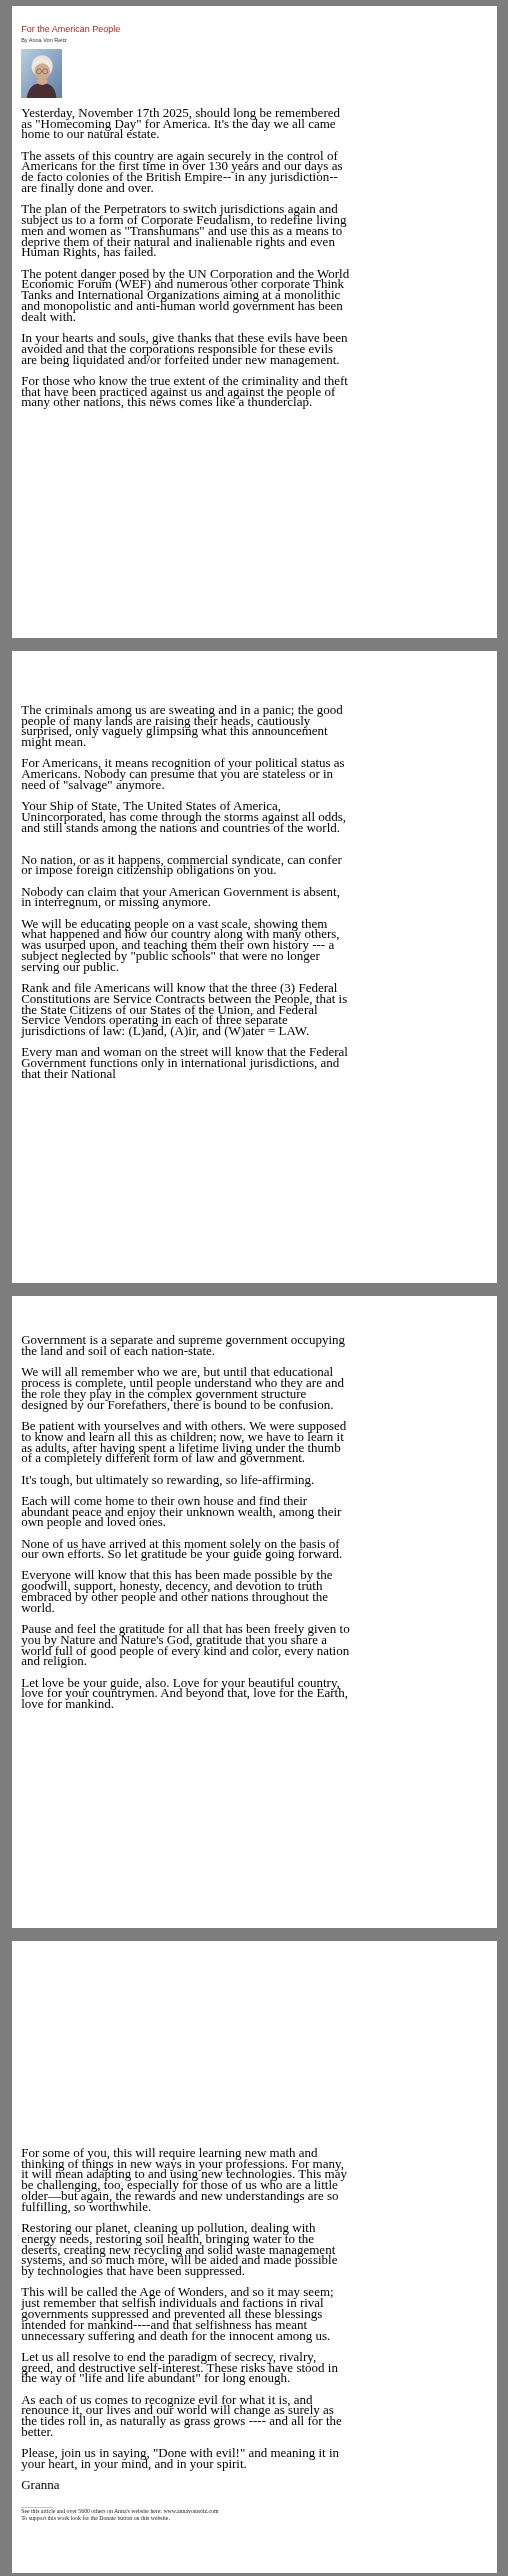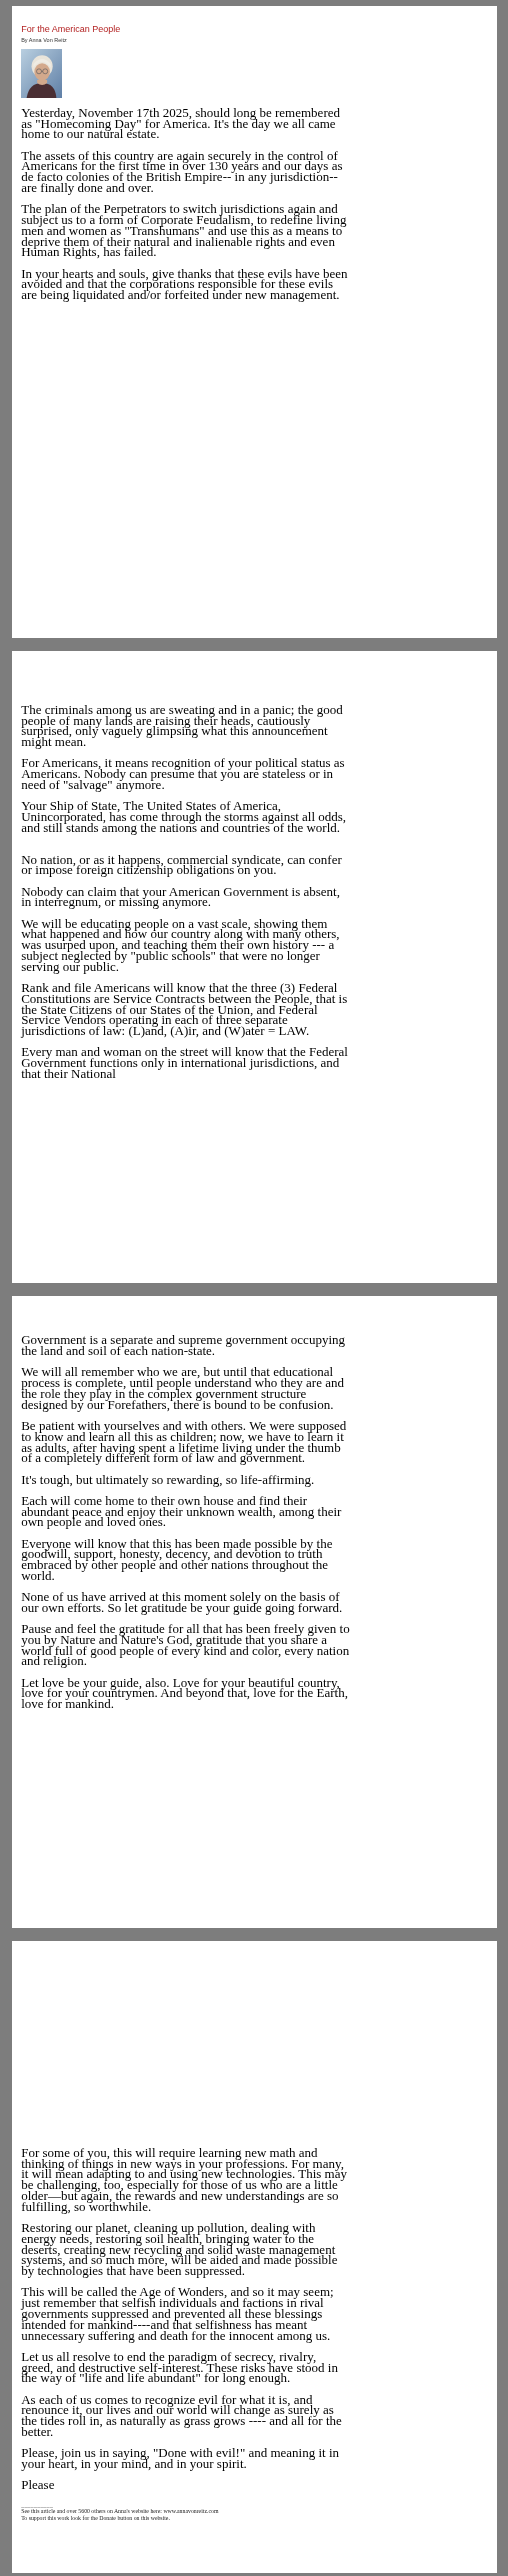--- a/index.html
+++ b/index.html
@@ -54,21 +54,23 @@
         <circle cx="29" cy="36" r="4" fill="none" stroke="#55545a" stroke-width="1"></circle>
         <circle cx="39" cy="36" r="4" fill="none" stroke="#55545a" stroke-width="1"></circle>
         <line x1="33" y1="36" x2="35" y2="36" stroke="#55545a" stroke-width="1"></line>
         <path d="M9 79 Q13 55 34 55 Q55 55 57 79 Z" fill="#4a2e33"></path>
         <path d="M26 55 Q34 61 42 55 L42 50 L26 50 Z" fill="#d3a98c"></path>
       </svg>
     </div>
     <p class="para">Yesterday, November 17th 2025, should long be remembered as "Homecoming Day" for America.  It's the day we all came home to our natural estate.</p>
     <p class="para">The assets of this country are again securely in the control of Americans for the first time in over 130 years and our days as de facto colonies of the British Empire-- in any jurisdiction-- are finally done and over.</p>
     <p class="para">The plan of the Perpetrators to switch jurisdictions again and subject us to a form of Corporate Feudalism, to redefine living men and women as "Transhumans" and use this as a means to deprive them of their natural and inalienable rights and even Human Rights, has failed.</p>
+    <p class="para">The potent danger posed by the UN Corporation and the World Economic Forum (WEF) and numerous other corporate Think Tanks and International Organizations aiming at a monolithic and monopolistic and anti-human world government has been dealt with.</p>
     <p class="para">In your hearts and souls, give thanks that these evils have been avoided and that the corporations responsible for these evils are being liquidated and/or forfeited under new management.</p>
+    <p class="para">For those who know the true extent of the criminality and theft that have been practiced against us and against the people of many other nations, this news comes like a thunderclap.</p>
   </div>
 
   <div class="page">
     <div class="spacer" style="height:36px"></div>
     <p class="para">The criminals among us are sweating and in a panic; the good people of many lands are raising their heads, cautiously surprised, only vaguely glimpsing what this announcement might mean.</p>
     <p class="para">For Americans, it means recognition of your political status as Americans. Nobody can presume that you are stateless or in need of "salvage" anymore.</p>
     <p class="para">Your Ship of State, The United States of America, Unincorporated, has come through the storms against all odds, and still stands among the nations and countries of the world.</p>
     <p class="para" style="margin-top:21px">No nation, or as it happens, commercial syndicate, can confer or impose foreign citizenship obligations on you.</p>
     <p class="para">Nobody can claim that your American Government is absent, in interregnum, or missing anymore.</p>
     <p class="para">We will be educating people on a vast scale, showing them what happened and how our country along with many others, was usurped upon, and teaching them their own history --- a subject neglected by "public schools" that were no longer serving our public.</p>
@@ -76,35 +78,35 @@
     <p class="para">Every man and woman on the street will know that the Federal Government functions only in international jurisdictions, and that their National</p>
   </div>
 
   <div class="page">
     <div class="spacer" style="height:21.5px"></div>
     <p class="para">Government is a separate and supreme government occupying the land and soil of each nation-state.</p>
     <p class="para">We will all remember who we are, but until that educational process is complete, until people understand who they are and the role they play in the complex government structure designed by our Forefathers, there is bound to be confusion.</p>
     <p class="para">Be patient with yourselves and with others.  We were supposed to know and learn all this as children; now, we have to learn it as adults, after having spent a lifetime living under the thumb of a completely different form of law and government.</p>
     <p class="para">It's tough, but ultimately so rewarding, so life-affirming.</p>
     <p class="para">Each will come home to their own house and find their abundant peace and enjoy their unknown wealth, among their own people and loved ones.</p>
+    <p class="para">None of us have arrived at this moment solely on the basis of our own efforts.   So let gratitude be your guide going forward.</p>
     <p class="para">Everyone will know that this has been made possible by the goodwill, support, honesty, decency, and devotion to truth embraced by other people and other nations throughout the world.</p>
-    <p class="para">None of us have arrived at this moment solely on the basis of our own efforts.   So let gratitude be your guide going forward.</p>
     <p class="para">Pause and feel the gratitude for all that has been freely given to you by Nature and Nature's God, gratitude that you share a world full of good people of every kind and color, every nation and religion.</p>
     <p class="para">Let love be your guide, also.  Love for your beautiful country, love for your countrymen.  And beyond that, love for the Earth, love for mankind.</p>
   </div>
 
   <div class="page">
     <div class="spacer"></div>
     <p class="para">For some of you, this will require learning new math and thinking of things in new ways in your professions.  For many, it will mean adapting to and using new technologies.  This may be challenging, too, especially for those of us who are a little older—but again, the rewards and new understandings are so fulfilling, so worthwhile.</p>
     <p class="para">Restoring our planet, cleaning up pollution, dealing with energy needs, restoring soil health, bringing water to the deserts, creating new recycling and solid waste management systems, and so much more, will be aided and made possible by technologies that have been suppressed.</p>
     <p class="para">This will be called the Age of Wonders, and so it may seem; just remember that selfish individuals and factions in rival governments suppressed and prevented all these blessings intended for mankind----and that selfishness has meant unnecessary suffering and death for the innocent among us.</p>
     <p class="para">Let us all resolve to end the paradigm of secrecy, rivalry, greed, and destructive self-interest.  These risks have stood in the way of "life and life abundant" for long enough.</p>
     <p class="para">As each of us comes to recognize evil for what it is, and renounce it, our lives and our world will change as surely as the tides roll in, as naturally as grass grows ---- and all for the better.</p>
     <p class="para">Please, join us in saying, "Done with evil!"  and meaning it in your heart, in your mind, and in your spirit.</p>
-    <p class="para signature">Please</p>
+    <p class="para signature">Granna</p>
     <div class="footer">
       <div class="footer-divider">__________</div>
       <div class="footer-line">See this article and over 5600 others on Anna's website here: www.annavonreitz.com</div>
       <div class="footer-line">To support this work look for the Donate button on this website.</div>
     </div>
   </div>
 
 </div>
 
 

